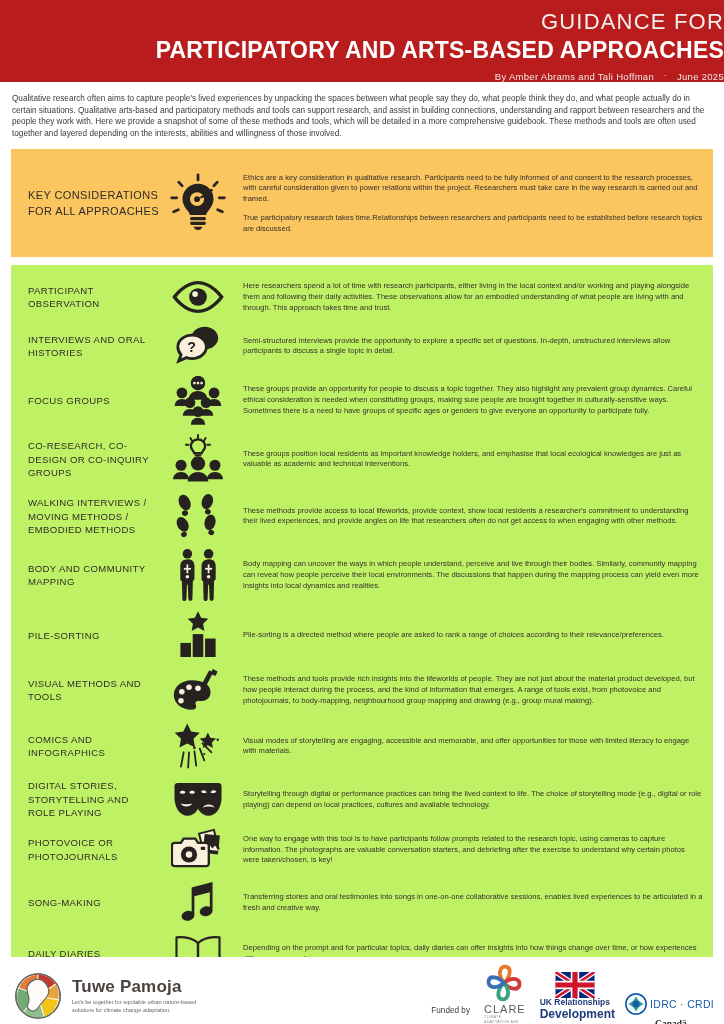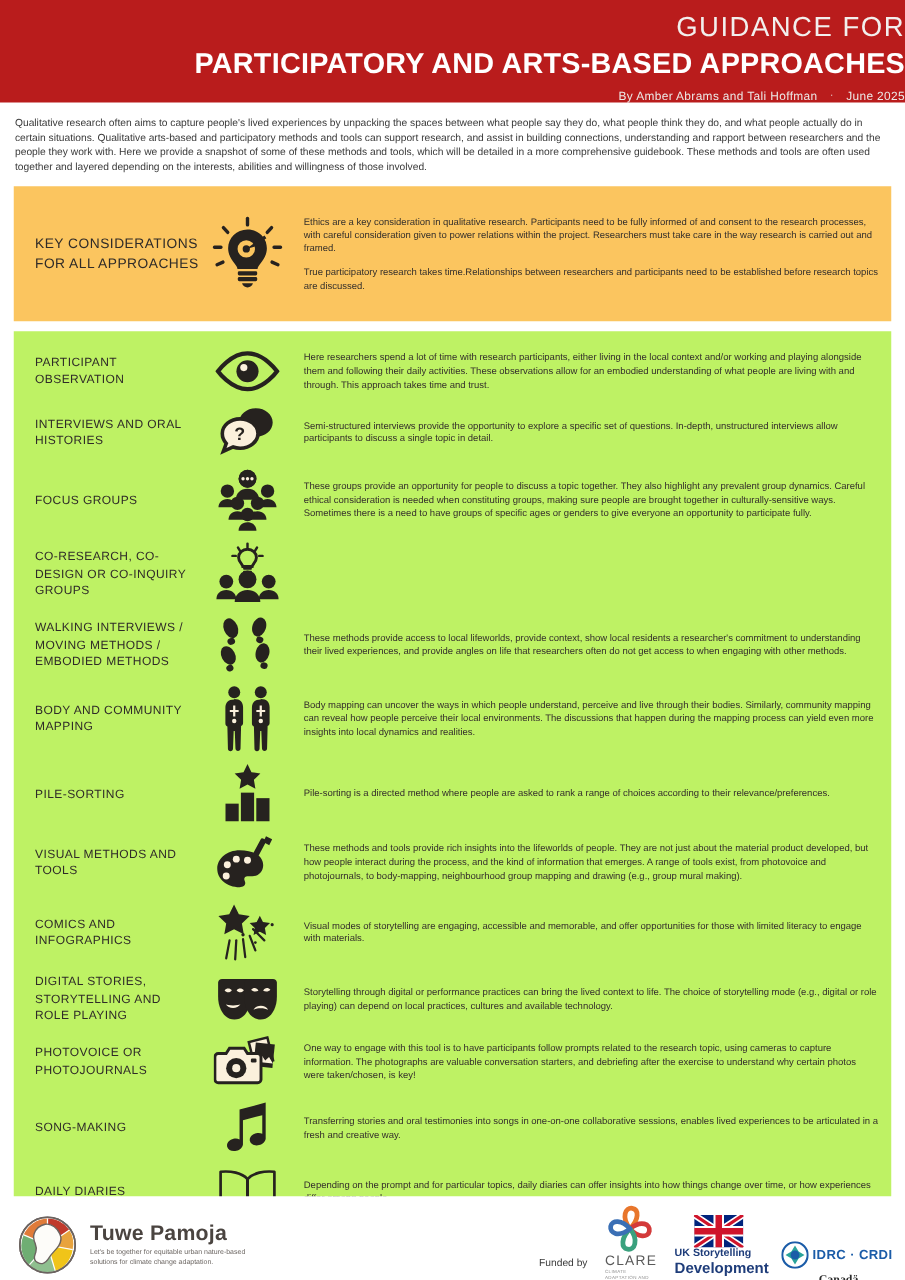--- a/index.html
+++ b/index.html
@@ -152,21 +152,21 @@
   .logo-block { display: flex; align-items: center; flex-direction: column; }
   .clare-text { margin-left: 2px; }
   .clare-name { font-size: 11px; color: #5a5a5a; letter-spacing: 1px; line-height: 12px; }
   .clare-sub { font-size: 3.6px; color: #8e8e8e; line-height: 4.6px; letter-spacing: 0.3px; }
   .ukid-text { margin-left: 4px; }
   .ukid-l1 { font-size: 8.5px; color: #1f3d7a; font-weight: bold; line-height: 9.5px; }
   .ukid-l2 { font-size: 12px; color: #1f3d7a; font-weight: bold; line-height: 13px; }
   .ukid-l3 { font-size: 4.2px; color: #6b6b6b; line-height: 6px; margin-top: 2px; letter-spacing: 0.2px; }
   .idrc-col { text-align: left; }
   .idrc-row { display: flex; align-items: center; }
-  .idrc-name { font-size: 10.5px; font-weight: bold; color: #1b5ca8; margin-left: 3px; letter-spacing: 0.3px; text-align: center; }
+  .idrc-name { font-size: 10.5px; font-weight: normal; color: #1b5ca8; margin-left: 3px; letter-spacing: 0.3px; text-align: center; }
   .canada-word { font-size: 9.5px; font-weight: bold; color: #2b2b2b; margin-top: 4px; margin-left: 30px; font-family: "Liberation Serif", serif; }
 
   svg { display: block; }
 </style>
 </head>
 <body>
 
 <div class="page">
 
   <div class="header">
@@ -281,20 +281,21 @@
           <g fill="#26221f">
             <circle cx="9" cy="36" r="6.2"></circle>
               <path d="M9 43.5c-5.4 0-9 3.7-9 8.3h18c0-4.6-3.6-8.3-9-8.3z"></path>
             <circle cx="47" cy="36" r="6.2"></circle>
               <path d="M47 43.5c-5.4 0-9 3.7-9 8.3h18c0-4.6-3.6-8.3-9-8.3z"></path>
             <circle cx="28" cy="34" r="8"></circle>
               <path d="M28 43.5c-7 0-11.5 4.8-11.5 10.8h23C39.5 48.3 35 43.5 28 43.5z"></path>
           </g>
         </svg>
       </div>
+      <div class="row-desc">These groups position local residents as important knowledge holders, and emphasise that local ecological knowledges are just as valuable as academic and technical interventions.</div>
     </div>
 
     <div class="row">
       <div class="row-label">WALKING INTERVIEWS / MOVING METHODS / EMBODIED METHODS</div>
       <div class="row-icon">
         <svg width="58" height="46" viewBox="0 0 64 50">
           <g fill="#26221f">
             <g transform="rotate(-22 18 12)">
               <ellipse cx="18" cy="10" rx="6.2" ry="9"></ellipse>
               <ellipse cx="14" cy="21" rx="3.4" ry="3"></ellipse>
@@ -523,21 +524,21 @@
 
       <div class="logo-block">
         <svg width="40" height="26" viewBox="0 0 60 40">
           <rect width="60" height="40" fill="#00247d"></rect>
           <path d="M0 0l60 40M60 0L0 40" stroke="#ffffff" stroke-width="8"></path>
           <path d="M0 0l60 40M60 0L0 40" stroke="#cf142b" stroke-width="4"></path>
           <path d="M30 0v40M0 20h60" stroke="#ffffff" stroke-width="13"></path>
           <path d="M30 0v40M0 20h60" stroke="#cf142b" stroke-width="8"></path>
         </svg>
         <div class="ukid-text">
-          <div class="ukid-l1">UK Storytelling</div>
+          <div class="ukid-l1">UK Relationships</div>
           <div class="ukid-l2">Development</div>
           <div class="ukid-l3">Partnership  |  Progress  |  Prosperity</div>
         </div>
       </div>
 
       <div class="idrc-col">
         <div class="idrc-row">
           <svg width="22" height="22" viewBox="0 0 26 26">
             <circle cx="13" cy="13" r="12" fill="none" stroke="#1b5ca8" stroke-width="2"></circle>
             <path d="M13 4l3.4 5.6L22 13l-5.6 3.4L13 22l-3.4-5.6L4 13l5.6-3.4z" fill="#2aa39a"></path>

